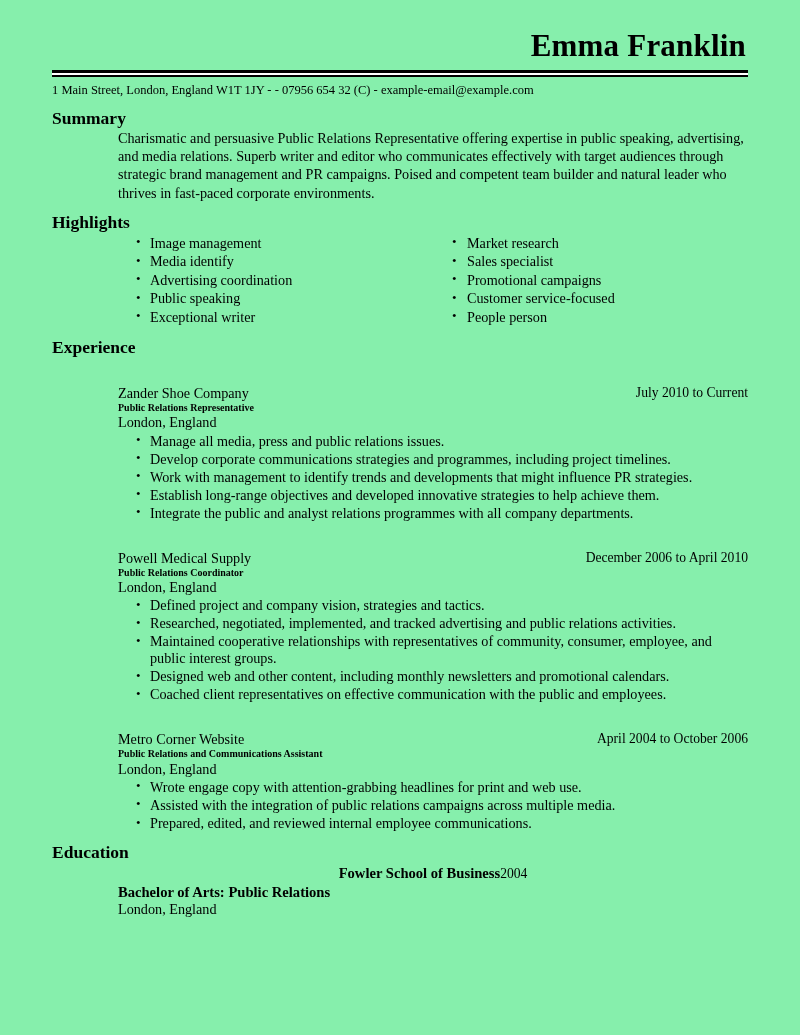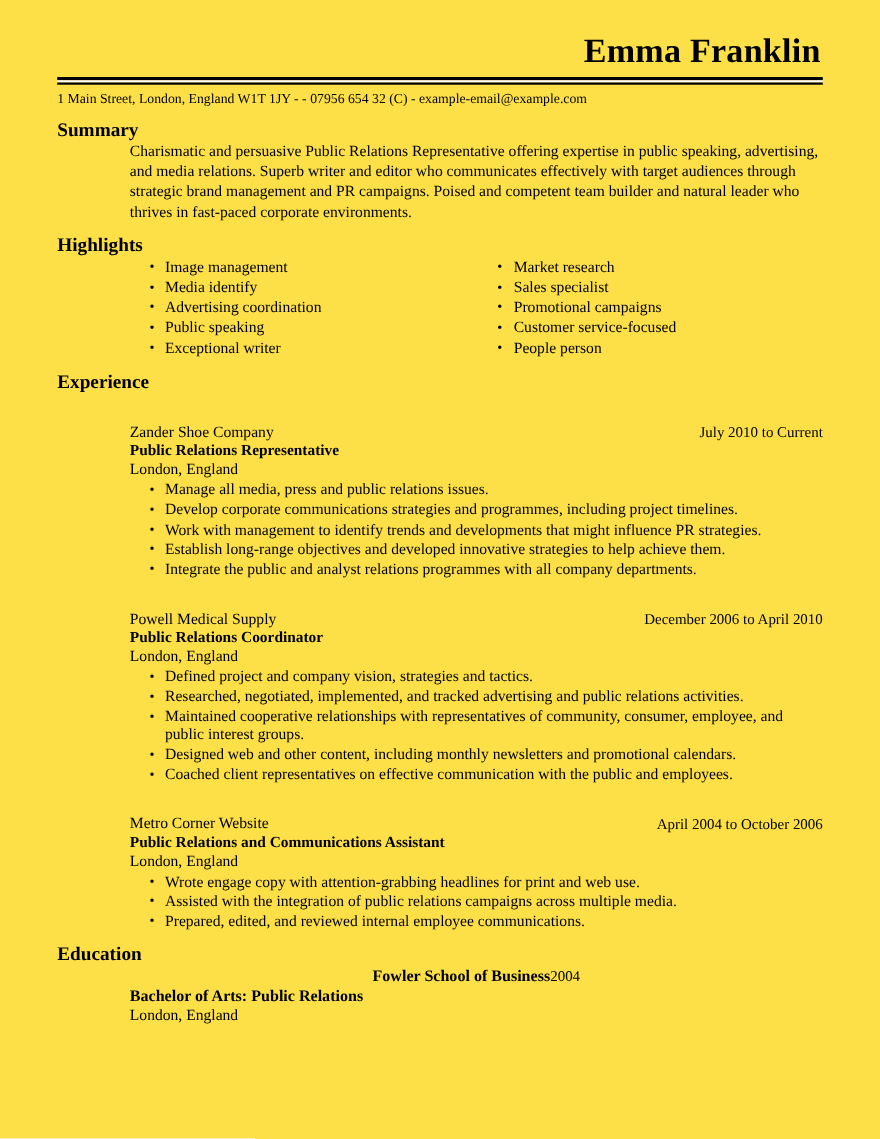--- a/index.html
+++ b/index.html
@@ -11,21 +11,21 @@
     width: 800px;
     height: 1035px;
     font-family: "Liberation Serif", "DejaVu Serif", serif;
     color: #000000;
     -webkit-font-smoothing: none;
   }
   .page {
     position: relative;
     width: 800px;
     height: 1035px;
-    background: #fde047;
+    background: #86efac;
     box-sizing: border-box;
     padding: 0 52px;
   }
 
   
   .header-name {
     text-align: right;
     font-size: 31px;
     font-weight: bold;
     letter-spacing: 0.2px;
@@ -121,35 +121,35 @@
   .job {
     padding-left: 66px;
     margin-top: 2px;
   }
   .job + .job {
     margin-top: 14px;
   }
   .job-row {
     display: flex;
     justify-content: space-between;
-    align-items: center;
+    align-items: flex-start;
     margin-top: 28px;
   }
   .job-company {
     font-size: 14.2px;
     line-height: 1.2;
   }
   .job-dates {
     font-size: 13.6px;
     line-height: 1.2;
     white-space: nowrap;
     text-align: right;
   }
   .job-title {
-    font-size: 14px;
+    font-size: 10px;
     font-weight: bold;
     line-height: 1.22;
   }
   .job-location {
     font-size: 14.2px;
     line-height: 1.22;
   }
   .job ul.bullets {
     margin-top: 1px;
   }

